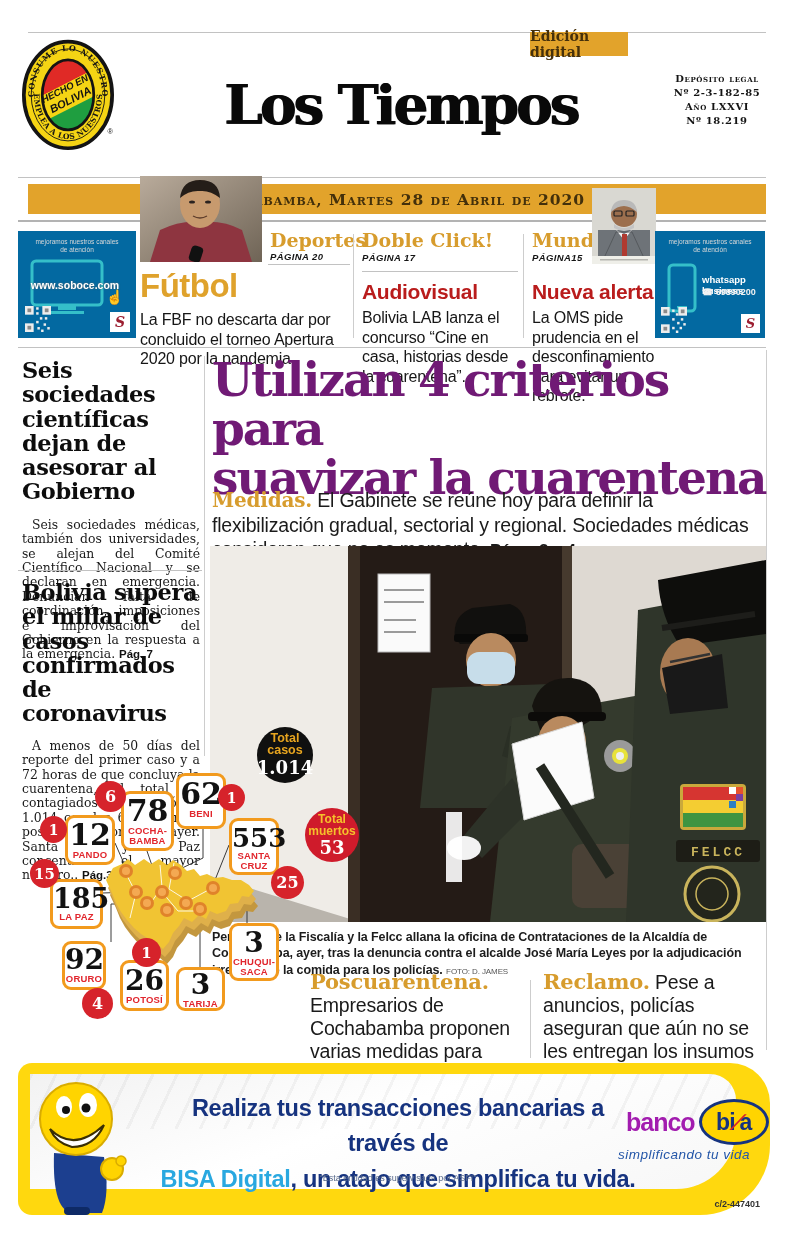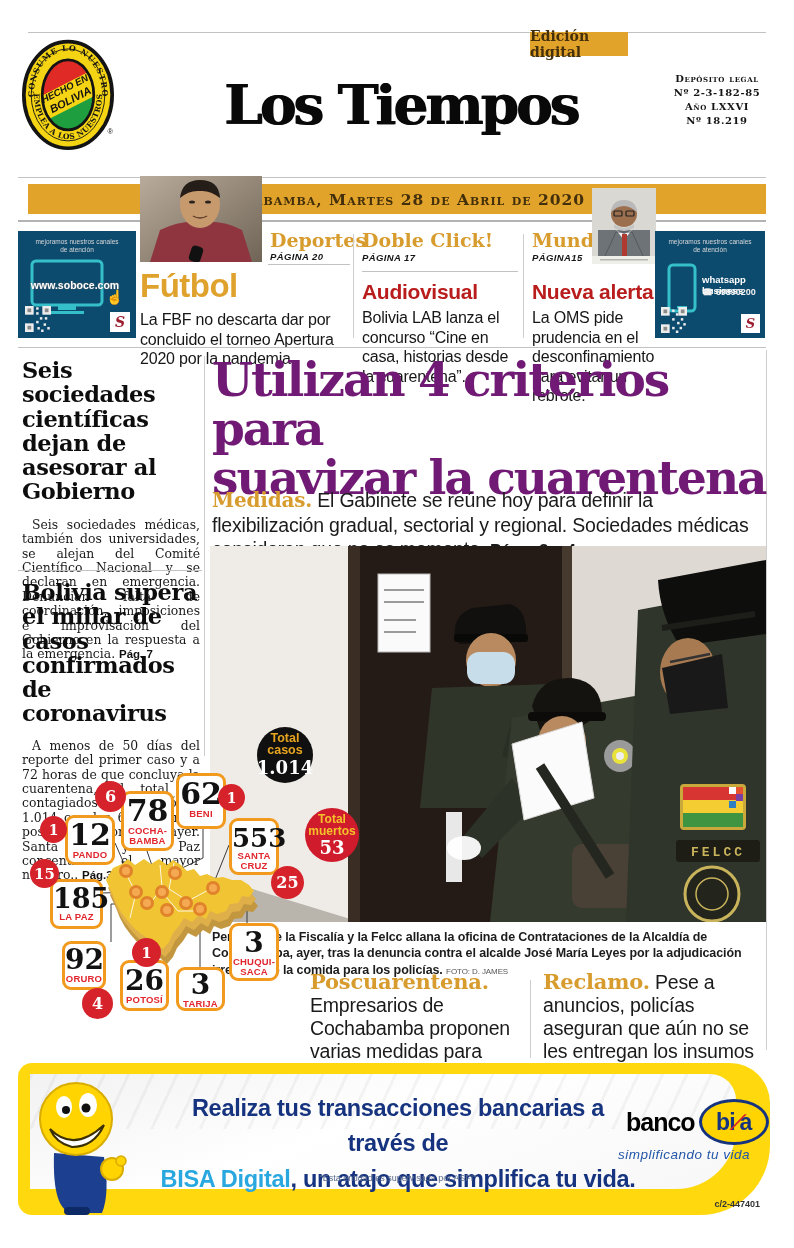--- a/index.html
+++ b/index.html
@@ -13,21 +13,21 @@
   .circle{border-radius:50%;display:flex;flex-direction:column;align-items:center;justify-content:center;text-align:left;}
   .badge{background:#D6232B;color:#fff;font-weight:bold;border-radius:50%;
          display:flex;align-items:center;justify-content:center;font-family:"DejaVu Serif",serif;}
   .deptbox{background:#fff;border:3px solid #F29A1D;border-radius:9px;text-align:center;box-sizing:border-box;}
   .deptnum{font-family:"DejaVu Serif",serif;font-weight:bold;color:#121212;line-height:1;}
   .deptname{font-weight:bold;color:#E1262D;font-size:9.5px;line-height:1.1;letter-spacing:.2px;}
   .teaser-section{font-family:"DejaVu Serif",serif;font-weight:bold;font-size:19px;color:#D79C2D;line-height:1;}
   .teaser-page{font-weight:bold;font-size:9.5px;color:#141414;letter-spacing:.4px;font-style:italic;}
   .teaser-title{font-weight:bold;font-size:21px;color:#b91c1c;letter-spacing:-.3px;line-height:1;}
   .teaser-body{font-size:16px;color:#161616;line-height:1.22;letter-spacing:-.2px;}
-  .adgray{background:#0c4a6e;}
+  .adgray{background:#0369a1;}
   .adnote{font-size:6.5px;color:#d8d8d8;text-align:center;line-height:1.3;}
   .lead{font-family:"DejaVu Serif",serif;font-weight:bold;color:#D79C2D;}
   .storytitle{font-family:"DejaVu Serif",serif;font-weight:bold;color:#0d0d0d;letter-spacing:-.4px;}
   .storybody{font-family:"DejaVu Serif",serif;font-size:12.4px;line-height:1.16;color:#1a1a1a;text-align:justify;}
   .pgref{font-family:"Liberation Sans",sans-serif;font-weight:bold;font-size:11.5px;color:#111;}
 </style>
 </head>
 <body>
 
 <div id="page">
@@ -462,21 +462,21 @@
       <circle cx="97" cy="88" r="5" fill="#FFD400" stroke="#d9ac00" stroke-width="1.5"></circle>
       <rect x="40" y="134" width="26" height="8" rx="4" fill="#0e2a66"></rect>
     </svg>
 
     <div class="abs" style="left:140px;top:28px;width:480px;text-align:center;font-weight:bold;font-size:23.5px;line-height:1.5;letter-spacing:-.3px;">
       <div style="color:#16337F">Realiza tus transacciones bancarias a través de</div>
       <div><span style="color:#29A8E0">BISA Digital</span><span style="color:#16337F">, un atajo que simplifica tu vida.</span></div>
     </div>
 
     <div class="abs" style="left:608px;top:36px;width:150px;display:flex;align-items:center;">
-      <span style="font-weight:bold;font-size:25px;color:#000000;letter-spacing:-1px">banco</span>
+      <span style="font-weight:bold;font-size:25px;color:#a21caf;letter-spacing:-1px">banco</span>
       <span style="display:inline-flex;align-items:center;justify-content:center;margin-left:4px;width:64px;height:40px;background:#FFD400;border:3px solid #16337F;border-radius:50%;font-weight:bold;font-size:23px;color:#16337F;letter-spacing:-1px;">
         <span>bi</span>
           <span style="color:#D6232B;transform:skewX(-18deg);margin:0 1px">∕</span>
           <span>a</span>
       </span>
     </div>
     <div class="abs" style="left:600px;top:84px;width:166px;text-align:left;font-style:italic;font-size:13.5px;color:#2456A8;letter-spacing:.5px;">simplificando tu vida</div>
     <div class="abs" style="left:230px;top:110px;width:300px;text-align:center;font-size:9px;color:#56688a;">“Esta entidad es supervisada por ASFI”</div>
     <div class="abs" style="right:10px;bottom:6px;font-size:9px;font-weight:bold;color:#333;">c/2-447401</div>
   </div>

